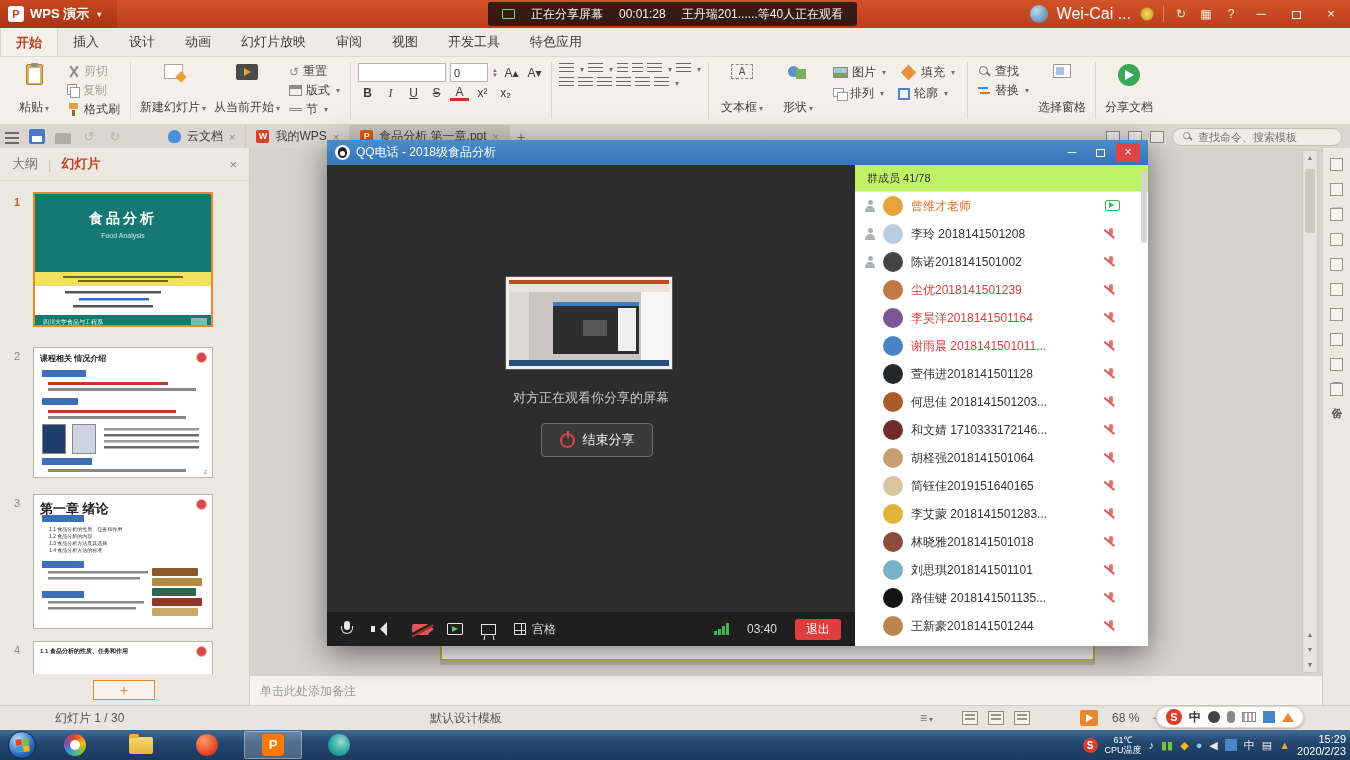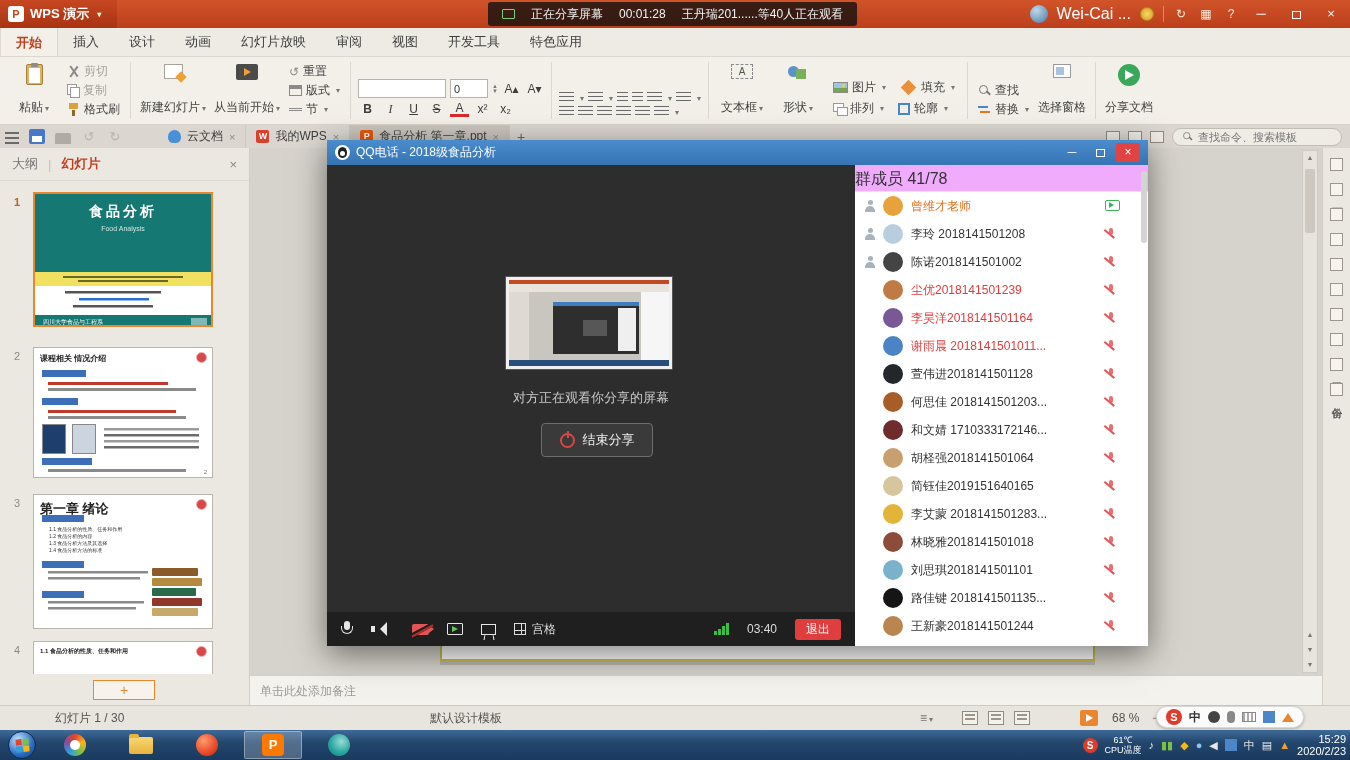--- a/index.html
+++ b/index.html
@@ -24,21 +24,21 @@
 
 #ribbontabs{position:absolute;left:0;top:28px;width:1350px;height:29px;background:#eeebe4;border-bottom:1px solid #dcd8d0;display:flex;align-items:flex-end;}
 .rtab{padding:6px 15px;font-size:13px;color:#3e3e3e;height:29px}
 .rtab.active{color:#c03f1c;background:#f3f0ea;border:1px solid #dcd8d0;border-bottom:none;font-weight:bold}
 
 
 #ribbon{position:absolute;left:0;top:57px;width:1350px;height:68px;background:#f3f0ea;border-bottom:1px solid #d8d4cb;display:flex;align-items:stretch;padding:3px 6px}
 .vsep{width:1px;background:#ddd9d1;margin:2px 5px;align-self:stretch}
 .bigbtn{display:flex;flex-direction:column;align-items:center;justify-content:space-between;min-width:56px;padding:4px 4px 5px}
 .bigbtn .lbl{font-size:12px;color:#444;white-space:nowrap}
-.colgrp{display:flex;flex-direction:column;justify-content:flex-end;padding:2px 0}
+.colgrp{display:flex;flex-direction:column;justify-content:flex-start;padding:2px 0}
 .sbtn{display:flex;align-items:center;gap:4px;font-size:12px;color:#444;padding:1px 5px;white-space:nowrap}
 .sbtn.gray{color:#a7a39b}
 .frow{display:flex;align-items:center;gap:4px;padding:1px 2px}
 .combo{height:19px;border:1px solid #b8b4ac;background:#fff;font-size:11px;padding:0 3px;color:#333}
 .spin{display:inline-flex;flex-direction:column;font-size:6px;color:#777;line-height:5px}
 .fb{width:19px;height:18px;line-height:18px;text-align:center;font-size:12px;color:#3d3d3d}
 .lic{width:15px;height:12px;background:repeating-linear-gradient(to bottom,#6a6a6a 0 1.5px,transparent 1.5px 4px)}
 
 .ic-clip{width:17px;height:21px;background:#e0b268;border:1px solid #a97f36;border-radius:2px;position:relative}
 .ic-clip::before{content:"";position:absolute;left:2px;top:3px;width:11px;height:15px;background:#fff}
@@ -105,21 +105,21 @@
 #leftpanel{position:absolute;left:0;top:148px;width:250px;height:557px;background:#ebe8e2;border-right:1px solid #d2cec6;z-index:10}
 .lp-head{height:33px;display:flex;align-items:center;gap:10px;padding:0 12px;font-size:13px;color:#777;border-bottom:1px solid #dcd8d0}
 .lp-head .sl{color:#c03f1c;font-weight:bold}
 .lp-head .x{margin-left:auto;color:#888}
 .thumbwrap{position:absolute;left:0;top:34px;width:250px;height:492px;overflow:hidden}
 .snum{position:absolute;left:14px;font-size:11px;color:#8a8a8a}
 .thumb{position:absolute;left:33px;width:180px;background:#fff;border:1px solid #b9b5ad;overflow:hidden}
 .thumb.sel{border:2px solid #e8872f}
 
 .s1-top{position:absolute;left:0;top:0;width:100%;height:78px;background:#157872;color:#fff;text-align:center}
-.s1-t{font-size:14px;font-weight:bold;letter-spacing:3px;margin-top:9px}
+.s1-t{font-size:14px;font-weight:bold;letter-spacing:3px;margin-top:16px}
 .s1-s{font-size:7px;color:#cfe8e5;margin-top:4px}
 .s1-band{position:absolute;left:0;top:78px;width:100%;height:14px;background:#f2e060;background-image:linear-gradient(#6a6a28,#6a6a28),linear-gradient(#6a6a28,#6a6a28);background-repeat:no-repeat;background-size:120px 2px,90px 2px;background-position:28px 4px,43px 8px}
 .s1-mid{position:absolute;left:0;top:92px;width:100%;height:29px;background:#fff;background-image:linear-gradient(#555,#555),linear-gradient(#2a6fd0,#2a6fd0),linear-gradient(#555,#555);background-repeat:no-repeat;background-size:96px 2.5px,70px 2.5px,80px 2.5px;background-position:30px 5px,44px 12px,38px 19px}
 .s1-foot{position:absolute;left:0;top:121px;width:100%;height:14px;background:#157872;color:#fff;font-size:6px;line-height:14px;padding-left:8px}
 .s1-foot i{position:absolute;right:4px;top:3px;width:16px;height:8px;background:#7fb8b4;font-style:normal}
 
 .s2-body{position:absolute;inset:0;background-image:
  linear-gradient(#3c6fb8,#3c6fb8),linear-gradient(#c0392b,#c0392b),linear-gradient(#8a8a8a,#8a8a8a),
  linear-gradient(#3c6fb8,#3c6fb8),linear-gradient(#c0392b,#c0392b),linear-gradient(#8a8a8a,#8a8a8a),
  linear-gradient(#9a9a9a,#9a9a9a),linear-gradient(#6a6a6a,#6a6a6a),linear-gradient(#9a9a9a,#9a9a9a),linear-gradient(#6a6a6a,#6a6a6a),
@@ -229,21 +229,21 @@
 .ic-board{width:15px;height:11px;border:1.5px solid #e6e6e6;position:relative}
 .ic-board::after{content:"";position:absolute;left:2px;bottom:-6px;width:8px;height:5px;border-left:1.5px solid #e6e6e6;border-right:1.5px solid #e6e6e6;transform:perspective(10px) rotateX(20deg)}
 .gridlbl{display:flex;align-items:center;gap:6px;color:#ddd;font-size:12px}
 .ic-grid{width:12px;height:12px;border:1px solid #ddd;background:linear-gradient(#ddd,#ddd),linear-gradient(#ddd,#ddd);background-repeat:no-repeat;background-size:1px 12px,12px 1px;background-position:5.5px 0,0 5.5px}
 .sigbars{display:flex;align-items:flex-end;gap:1.5px;margin-left:auto}
 .sigbars i{width:2.5px;background:#3dbb4a}
 .qq-time{color:#ddd;font-size:12px}
 .exitbtn{width:46px;height:21px;background:#e03e3e;border-radius:3px;color:#fff;font-size:12px;text-align:center;line-height:21px}
 
 .qq-members{position:absolute;left:528px;top:25px;width:293px;height:481px;background:#fff;overflow:hidden}
-.m-head{height:27px;line-height:27px;padding-left:0;font-size:16px;color:#333;background:#f0abfc;border-bottom:1px solid #e8e8e8}
+.m-head{height:27px;line-height:27px;padding-left:12px;font-size:11px;color:#333;background:#bef264;border-bottom:1px solid #e8e8e8}
 .mrow{position:relative;height:28px;display:flex;align-items:center}
 .padm{position:absolute;left:9px;top:8px;width:12px;height:12px}
 .padm::before{content:"";position:absolute;left:3.5px;top:0;width:5px;height:5px;border-radius:50%;background:#a8b2ba}
 .padm::after{content:"";position:absolute;left:1px;top:6px;width:10px;height:6px;border-radius:5px 5px 0 0;background:#a8b2ba}
 .avt{position:absolute;left:28px;top:4px;width:20px;height:20px;border-radius:50%}
 .mname{position:absolute;left:56px;font-size:12px;color:#333;white-space:nowrap;max-width:190px;overflow:hidden}
 .mname.or{color:#e0701e}
 .mname.rd{color:#e03a3a}
 .micm{position:absolute;right:31px;top:7px;width:13px;height:14px}
 .micm::before{content:"";position:absolute;left:5px;top:1px;width:4px;height:7px;border-radius:2px;background:#e87070}

